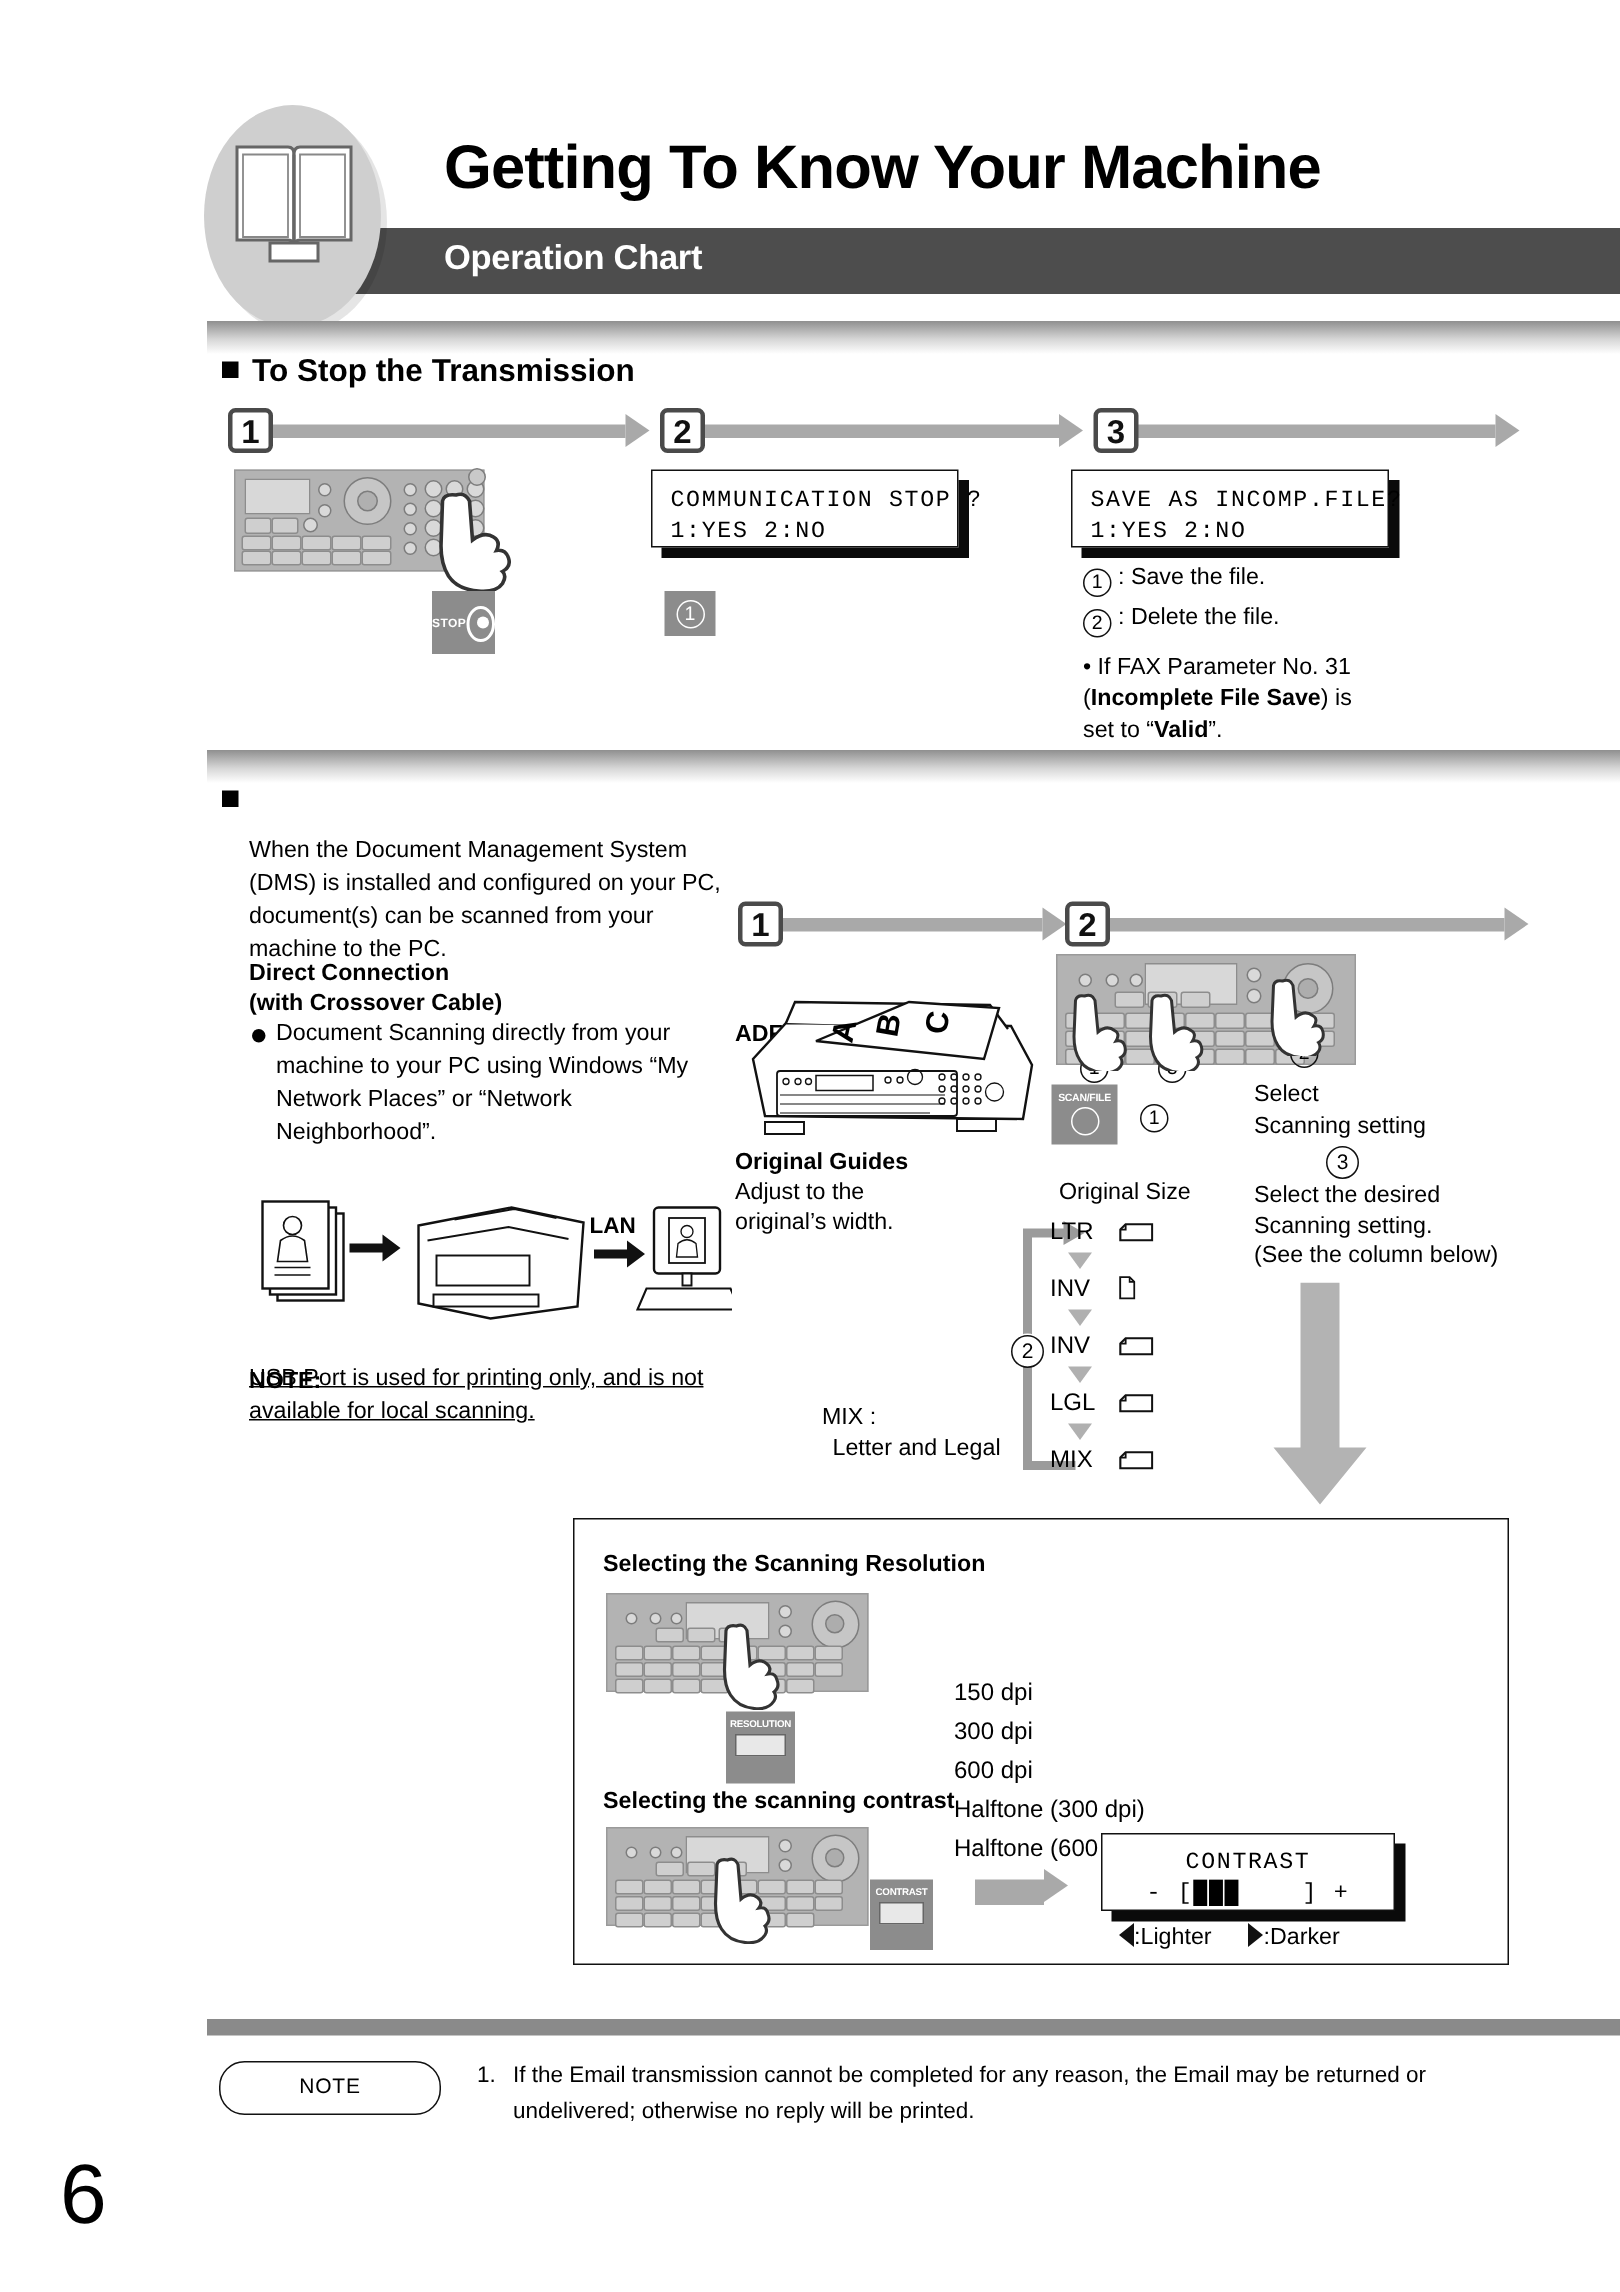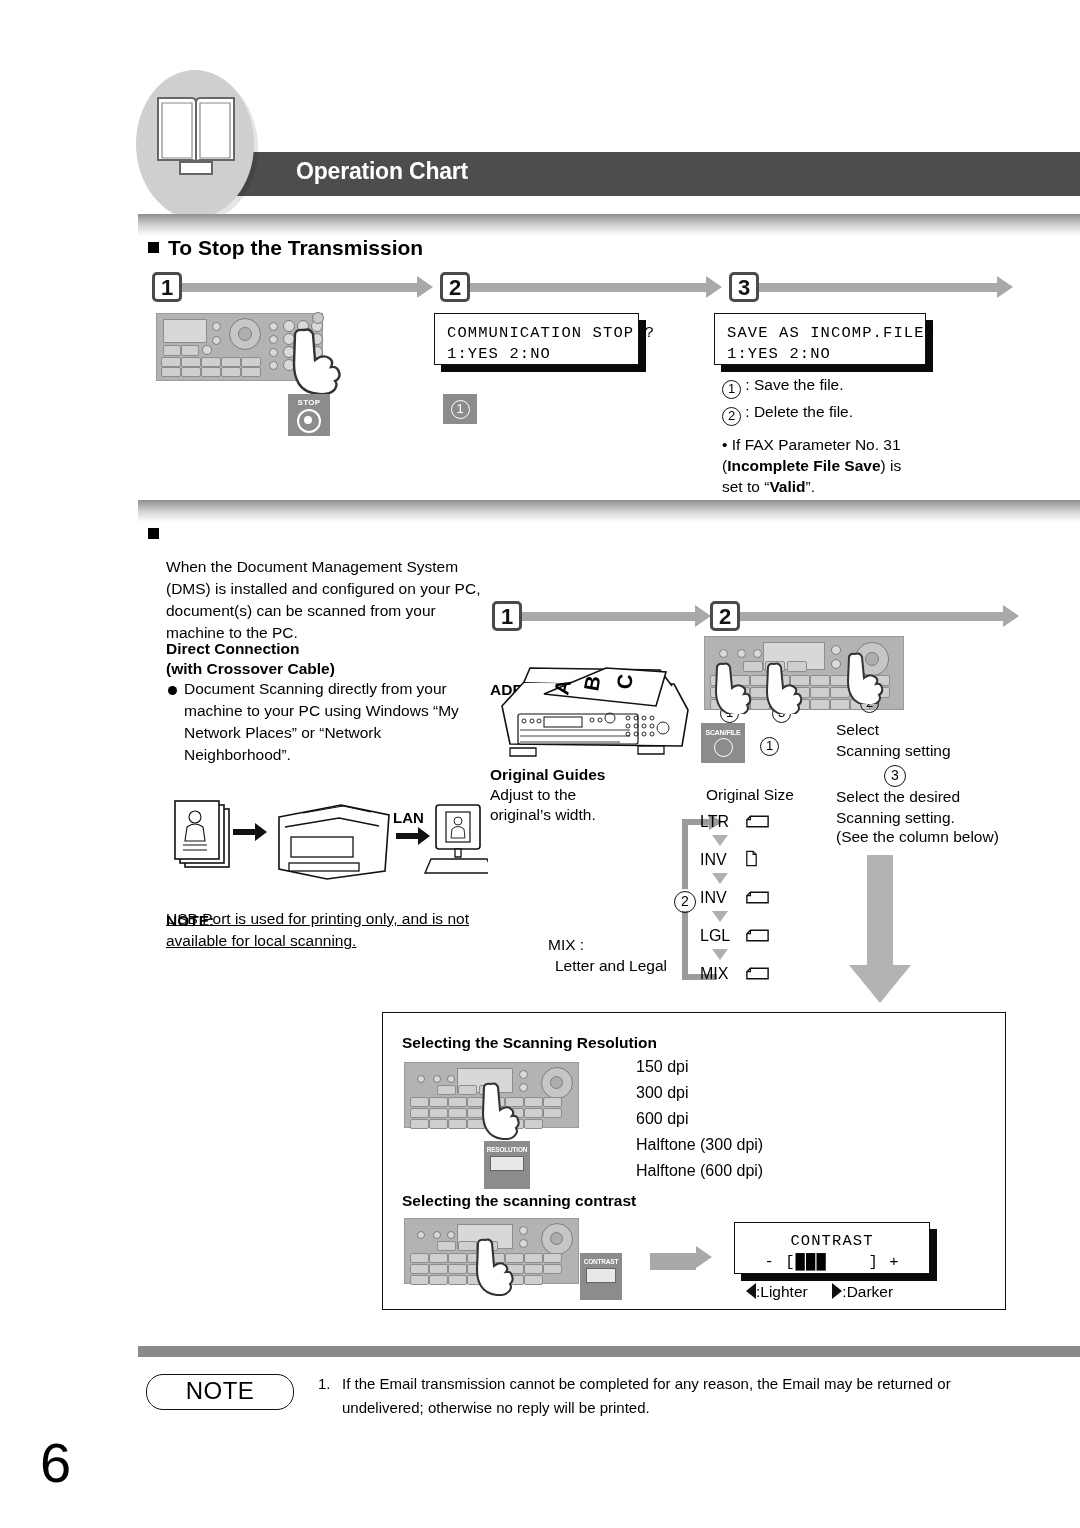--- a/index.html
+++ b/index.html
@@ -102,40 +102,41 @@
     position:absolute;left:12px;top:21px;width:0;height:0;
     border-left:8px solid transparent;border-right:8px solid transparent;
     border-top:11px solid #b0b0b0;
   }
 
   
   .footbar{position:absolute;left:138px;right:0;top:1346px;height:11px;background:#8a8a8a;}
   .notepill{
     position:absolute;left:146px;top:1374px;width:146px;height:34px;
     border:1.6px solid #111;border-radius:17px;background:#fff;
-    text-align:center;line-height:31px;font-size:24px;letter-spacing:.5px;
+    text-align:center;line-height:31px;font-size:14px;letter-spacing:.5px;
   }
   .notetext{position:absolute;left:318px;top:1372px;width:700px;font-size:15px;line-height:24px;}
   .pagenum{position:absolute;left:40px;top:1430px;font-size:56px;font-weight:normal;}
 </style>
 </head>
 <body>
 
 <div class="page">
 
   <div class="hdr-bar"></div>
   <div class="hdr-ellipse"></div>
   <svg class="book-icon" viewBox="0 0 84 86">
     <path d="M4 6 h34 q4 0 4 5 v62 q0 -5 -4 -5 h-34 z" fill="#fff" stroke="#666" stroke-width="2"></path>
     <path d="M80 6 h-34 q-4 0 -4 5 v62 q0 -5 4 -5 h34 z" fill="#fff" stroke="#666" stroke-width="2"></path>
     <path d="M8 11 h30 v55 h-30 z" fill="none" stroke="#888" stroke-width="1.2"></path>
     <path d="M46 11 h30 v55 h-30 z" fill="none" stroke="#888" stroke-width="1.2"></path>
     <path d="M42 11 v62" stroke="#666" stroke-width="2"></path>
     <path d="M26 70 h32 v12 h-32 z" fill="#fff" stroke="#666" stroke-width="2"></path>
   </svg>
+  <div class="hdr-title">Getting To Know Your Machine</div>
   <div class="hdr-sub">Operation Chart</div>
 
   <div class="secband" style="top:214px;"></div>
   <div class="sechead" style="left:148px;top:236px;">
     <span class="sq"></span><span>To Stop the Transmission</span>
   </div>
 
   <div class="stepbox" style="left:152px;top:272px;">1</div>
   <div class="steparrow" style="left:180px;top:283px;width:237px;"></div>
   <div class="stepbox" style="left:440px;top:272px;">2</div>
@@ -176,21 +177,21 @@
     <div class="key" style="left:84px;top:43px;width:18px;height:8px;"></div>
     <div class="key" style="left:4px;top:53px;width:18px;height:8px;"></div>
     <div class="key" style="left:24px;top:53px;width:18px;height:8px;"></div>
     <div class="key" style="left:44px;top:53px;width:18px;height:8px;"></div>
     <div class="key" style="left:64px;top:53px;width:18px;height:8px;"></div>
     <div class="key" style="left:84px;top:53px;width:18px;height:8px;"></div>
   </div>
   <svg class="hand" style="left:290px;top:328px;width:56px;height:66px;" viewBox="0 0 56 66">
     <path d="M14 2 q6 -2 9 4 l2 26 q8 -6 14 -2 q5 3 2 9 q6 -1 8 5 q2 6 -4 9 q3 3 0 8 q-4 6 -16 5 q-14 -1 -20 -10 q-5 -8 -5 -20 l1 -30 q1 -5 9 -4 z" fill="#fff" stroke="#333" stroke-width="2.4"></path>
   </svg>
-  <div class="graybtn" style="left:288px;top:394px;width:42px;height:42px;flex-direction:column;">
+  <div class="graybtn" style="left:288px;top:394px;width:42px;height:42px;flex-direction:row;">
     <div style="font-size:8px;font-weight:bold;letter-spacing:.3px;">STOP</div>
     <div style="width:20px;height:20px;border:2px solid #fff;border-radius:50%;margin-top:2px;position:relative;">
       <div style="position:absolute;left:5px;top:5px;width:8px;height:8px;background:#fff;border-radius:50%;"></div>
     </div>
   </div>
 
   <div class="lcd" style="left:434px;top:313px;width:205px;height:52px;">
     <div>COMMUNICATION STOP ?</div>
     <div>1:YES 2:NO</div>
   </div>
@@ -469,21 +470,21 @@
     <div class="key" style="left:119px;top:56px;width:17px;height:8px;"></div>
   </div>
   <svg class="hand" style="left:478px;top:1082px;width:44px;height:58px;" viewBox="0 0 44 58">
     <path d="M13 2 q5 -2 7 3 l2 23 q6 -5 11 -1 q4 3 1 7 q5 -1 6 4 q2 5 -2 8 q2 3 0 6 q-4 6 -13 5 q-11 -1 -16 -9 q-4 -6 -4 -17 l1 -26 q1 -4 7 -3 z" fill="#fff" stroke="#333" stroke-width="2.1"></path>
   </svg>
   <div class="graybtn" style="left:484px;top:1141px;width:46px;height:43px;flex-direction:column;justify-content:flex-start;padding-top:5px;">
     <div style="font-size:6.5px;font-weight:bold;letter-spacing:-.2px;">RESOLUTION</div>
     <div style="width:32px;height:13px;background:#e8e8e8;border:1px solid #666;margin-top:3px;"></div>
   </div>
 
-  <div id="res-list" style="position:absolute;left:636px;top:1054px;font-size:16px;line-height:26px;">
+  <div id="res-list" style="position:absolute;left:636px;top:1116px;font-size:16px;line-height:26px;">
       <div>150 dpi</div>
       <div>300 dpi</div>
       <div>600 dpi</div>
       <div>Halftone (300 dpi)</div>
       <div>Halftone (600 dpi)</div>
     </div>
 
   <div class="plaintext bold" style="left:402px;top:1190px;">Selecting the scanning contrast</div>
 
   <div class="panel" style="left:404px;top:1218px;width:175px;height:66px;">

